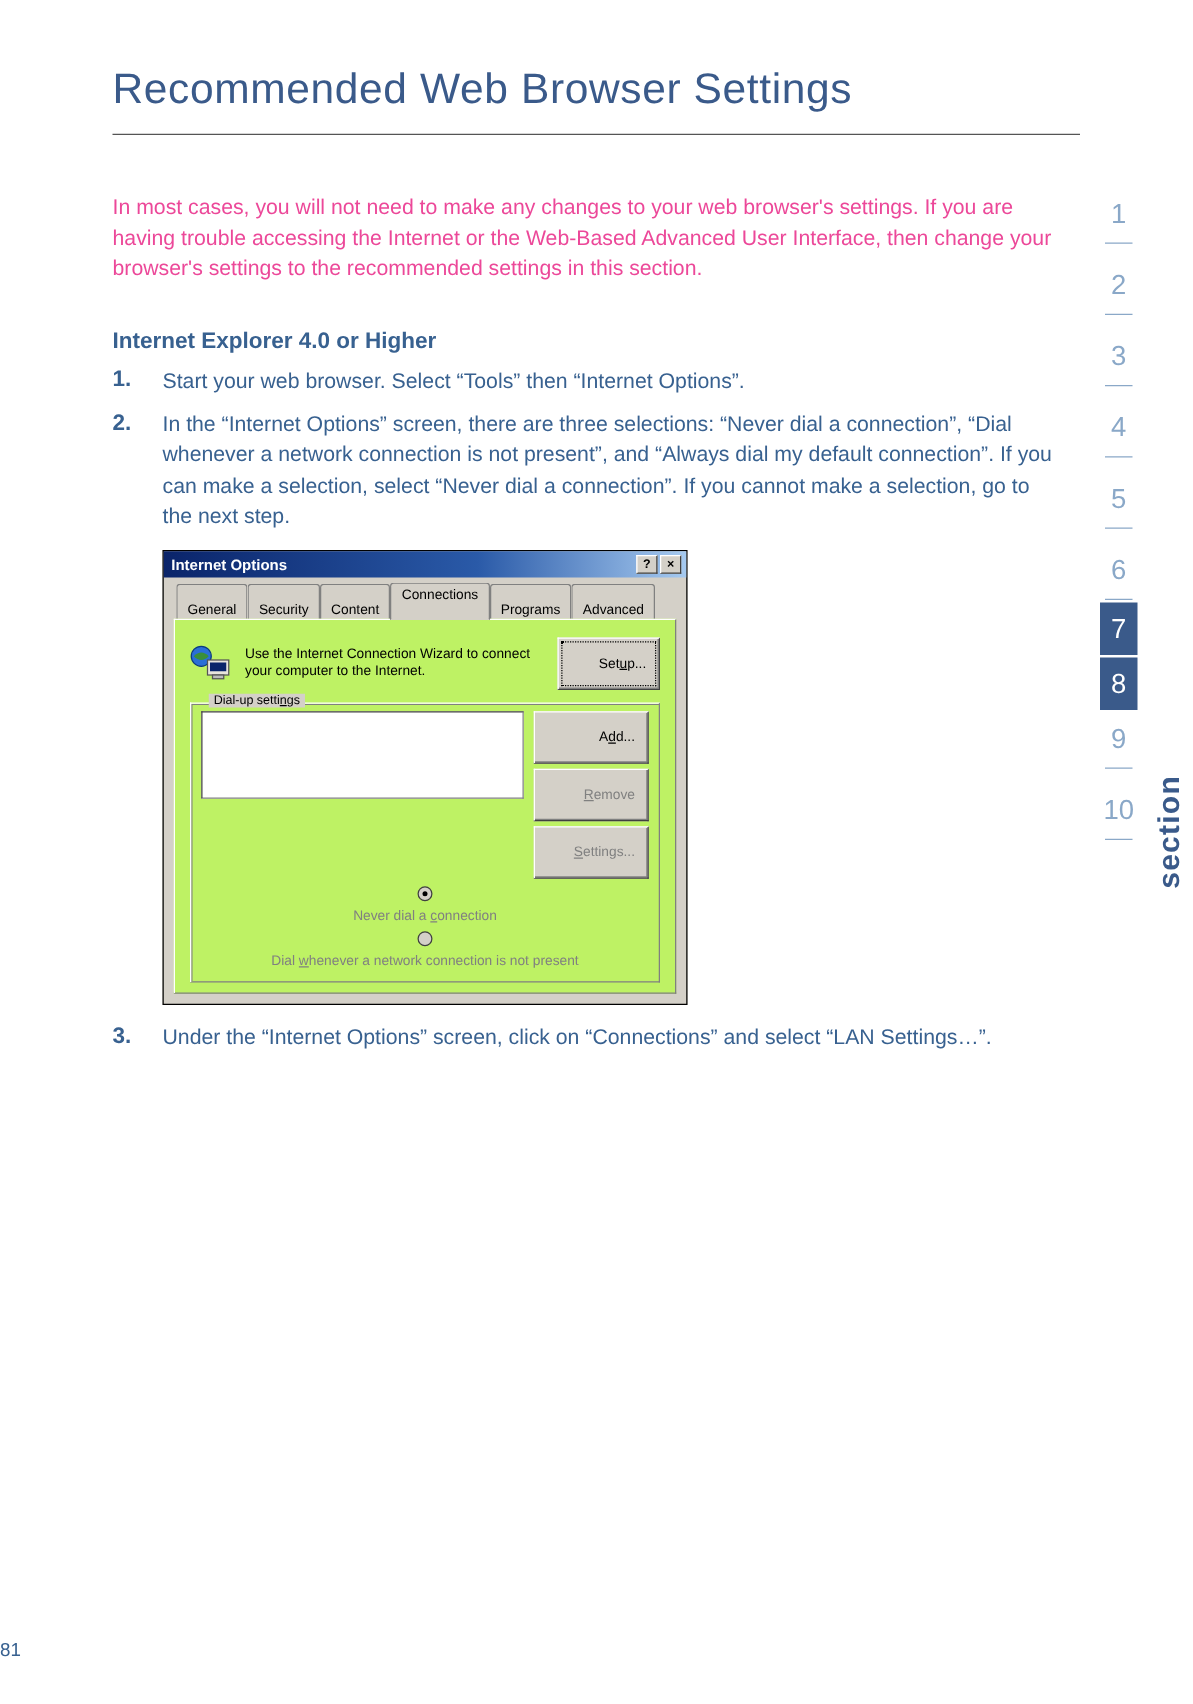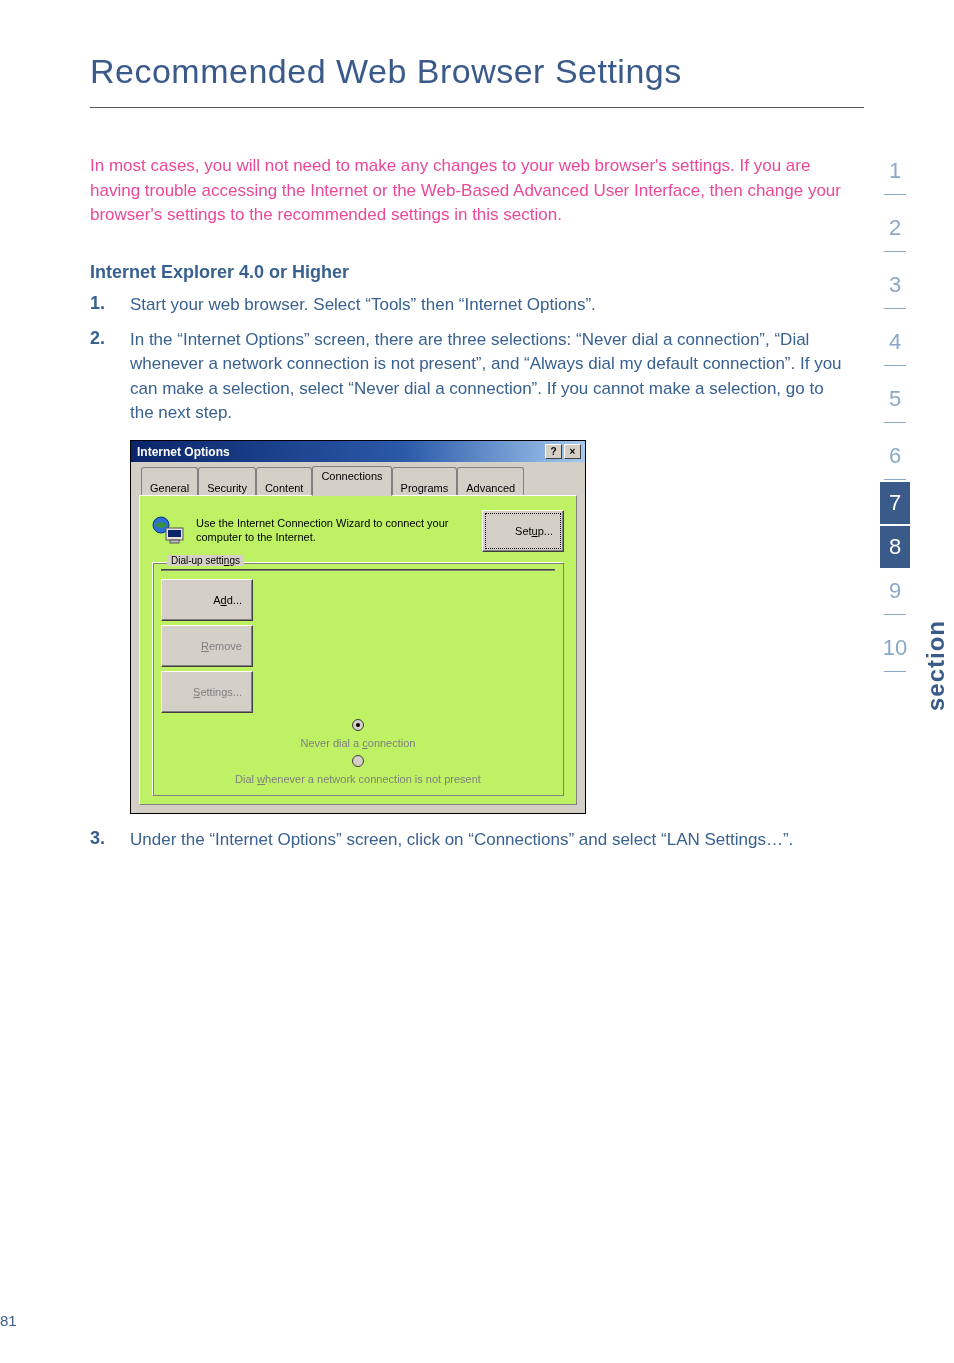--- a/index.html
+++ b/index.html
@@ -49,21 +49,21 @@
     flex: 1;
     font-size: 17px;
     line-height: 1.45;
     color: #386190;
   }
   .dialog-wrap {
     margin: 14px 0 0 130px;
   }
   
   .win-dialog {
-    width: 456px;
+    width: 420px;
     border: 1px solid #000;
     background: #d4d0c8;
     font-family: Tahoma, Arial, sans-serif;
     font-size: 12px;
     color: #000;
   }
   .win-titlebar {
     background: linear-gradient(to right, #0a246a 0%, #2a5aa8 60%, #a6caf0 100%);
     color: #fff;
     font-weight: 700;
@@ -142,21 +142,21 @@
     padding: 6px 8px 10px 8px;
     position: relative;
   }
   .fieldset-legend {
     position: absolute;
     top: -8px; left: 14px;
     background: #d4d0c8;
     padding: 0 4px;
     font-size: 10px;
   }
-  .dialup-inner { display: flex; gap: 8px; flex-direction: column; }
+  .dialup-inner { display: flex; gap: 8px; }
   .listbox {
     flex: 1;
     height: 70px;
     background: #fff;
     border: 1px solid #808080;
     border-top-color: #404040;
     border-left-color: #404040;
   }
   .btn-stack { display: flex; flex-direction: column; gap: 4px; width: 92px; }
   .radio-row { display:flex; align-items:center; gap:6px; margin-top:6px; font-size:11px;flex-direction:column;}

